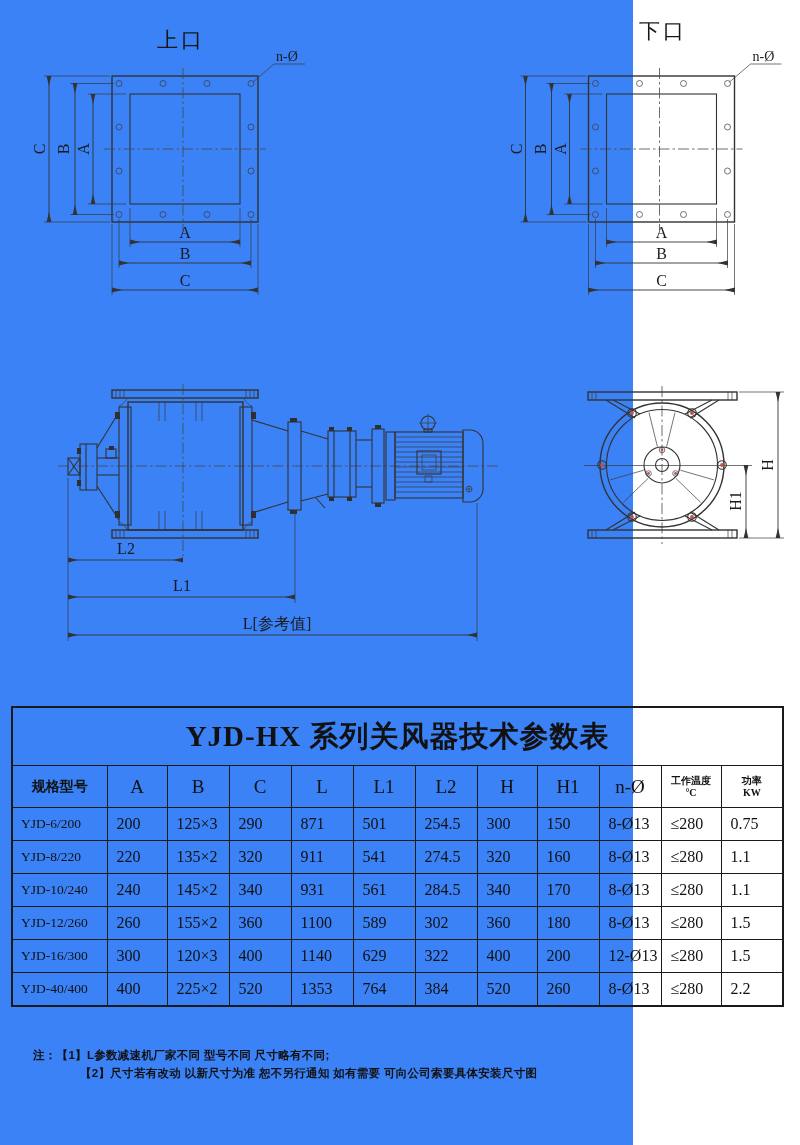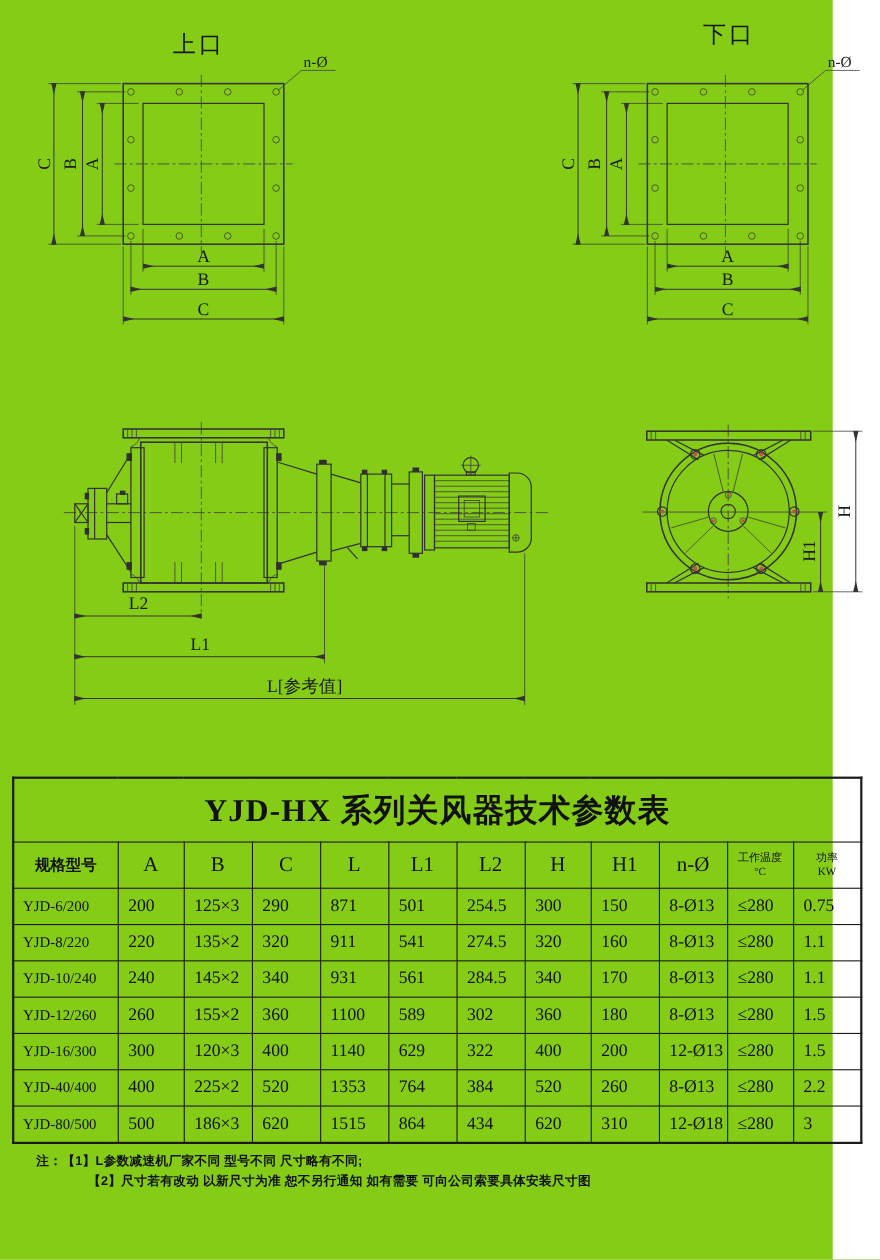--- a/index.html
+++ b/index.html
@@ -1,21 +1,21 @@
 <!DOCTYPE html>
 <html><head>
 <meta charset="utf-8">
 <style>
   html,body { margin:0; padding:0; }
   body {
     width:800px; height:1145px; background:#ffffff;
     font-family:"Liberation Serif","DejaVu Serif",serif;
     position:relative; overflow:hidden; color:#111;
   }
-  .page { position:relative; width:757px; height:1145px; background:#84cc16; }
+  .page { position:relative; width:633px; height:1145px; background:#3b82f6; }
 
   svg.drawing { position:absolute; left:0; top:0; }
 
   
   .ln  { stroke:#333; fill:none; stroke-width:1.1; }
   .md  { stroke-width:1.4; }
   .tn  { stroke:#3a3a3a; fill:none; stroke-width:0.7; }
   .cl  { stroke:#474747; fill:none; stroke-width:0.8; stroke-dasharray:11 3 2.5 3; }
   .dim { stroke:#333; fill:none; stroke-width:0.9; }
   .flat{ fill:#2f2f2f; stroke:none; }
@@ -23,21 +23,21 @@
   .viewtitle { font-family:"Liberation Serif","DejaVu Serif",serif; font-size:21px; fill:#161616; letter-spacing:3px; }
   .smalltxt { font-size:14px; }
 
   
   table.spec { position:absolute; left:11px; top:693px; width:771px;
     border-collapse:collapse; table-layout:fixed; border:2px solid #1a1a1a;margin-top:13px; }
   table.spec th, table.spec td { border:1px solid #1a1a1a; white-space:nowrap; overflow:hidden; }
   .title-row th { height:55px; font-size:29px; font-weight:600; letter-spacing:1px; text-align:center; }
   .head-row th { height:39px; font-weight:400; font-size:19px; text-align:center; }
   .head-row th.model-h { font-size:14px; font-weight:700; }
-  .head-row th.small-h { font-size:10px; font-weight:400; line-height:1.2; }
+  .head-row th.small-h { font-size:10px; font-weight:700; line-height:1.2; }
   .head-row th.small-h .sub { display:block; }
   table.spec tbody td { height:30px; font-size:16px; text-align:left; padding-left:9px; }
   table.spec tbody td.model { font-size:13.5px; padding-left:8px; font-weight:500; }
 
   .note { position:absolute; font-family:"Liberation Sans","DejaVu Sans",sans-serif;
     font-weight:700; font-size:11.5px; color:#111; letter-spacing:0.3px; }
   .note1 { left:33px; top:1048px; }
   .note2 { left:56px; top:1066px;margin-left:24px; }
 </style>
 </head>
@@ -421,33 +421,19 @@
           <td>520</td>
           <td>1353</td>
           <td>764</td>
           <td>384</td>
           <td>520</td>
           <td>260</td>
           <td>8-Ø13</td>
           <td>≤280</td>
           <td>2.2</td>
         </tr>
-        <tr>
-          <td class="model">YJD-80/500</td>
-          <td>500</td>
-          <td>186×3</td>
-          <td>620</td>
-          <td>1515</td>
-          <td>864</td>
-          <td>434</td>
-          <td>620</td>
-          <td>310</td>
-          <td>12-Ø18</td>
-          <td>≤280</td>
-          <td>3</td>
-        </tr>
       </tbody>
 </table>
 
 <div class="note note1">注：【1】L参数减速机厂家不同 型号不同 尺寸略有不同;</div>
 <div class="note note2">【2】尺寸若有改动 以新尺寸为准 恕不另行通知 如有需要 可向公司索要具体安装尺寸图</div>
 
 </div>
 
 </body></html>

